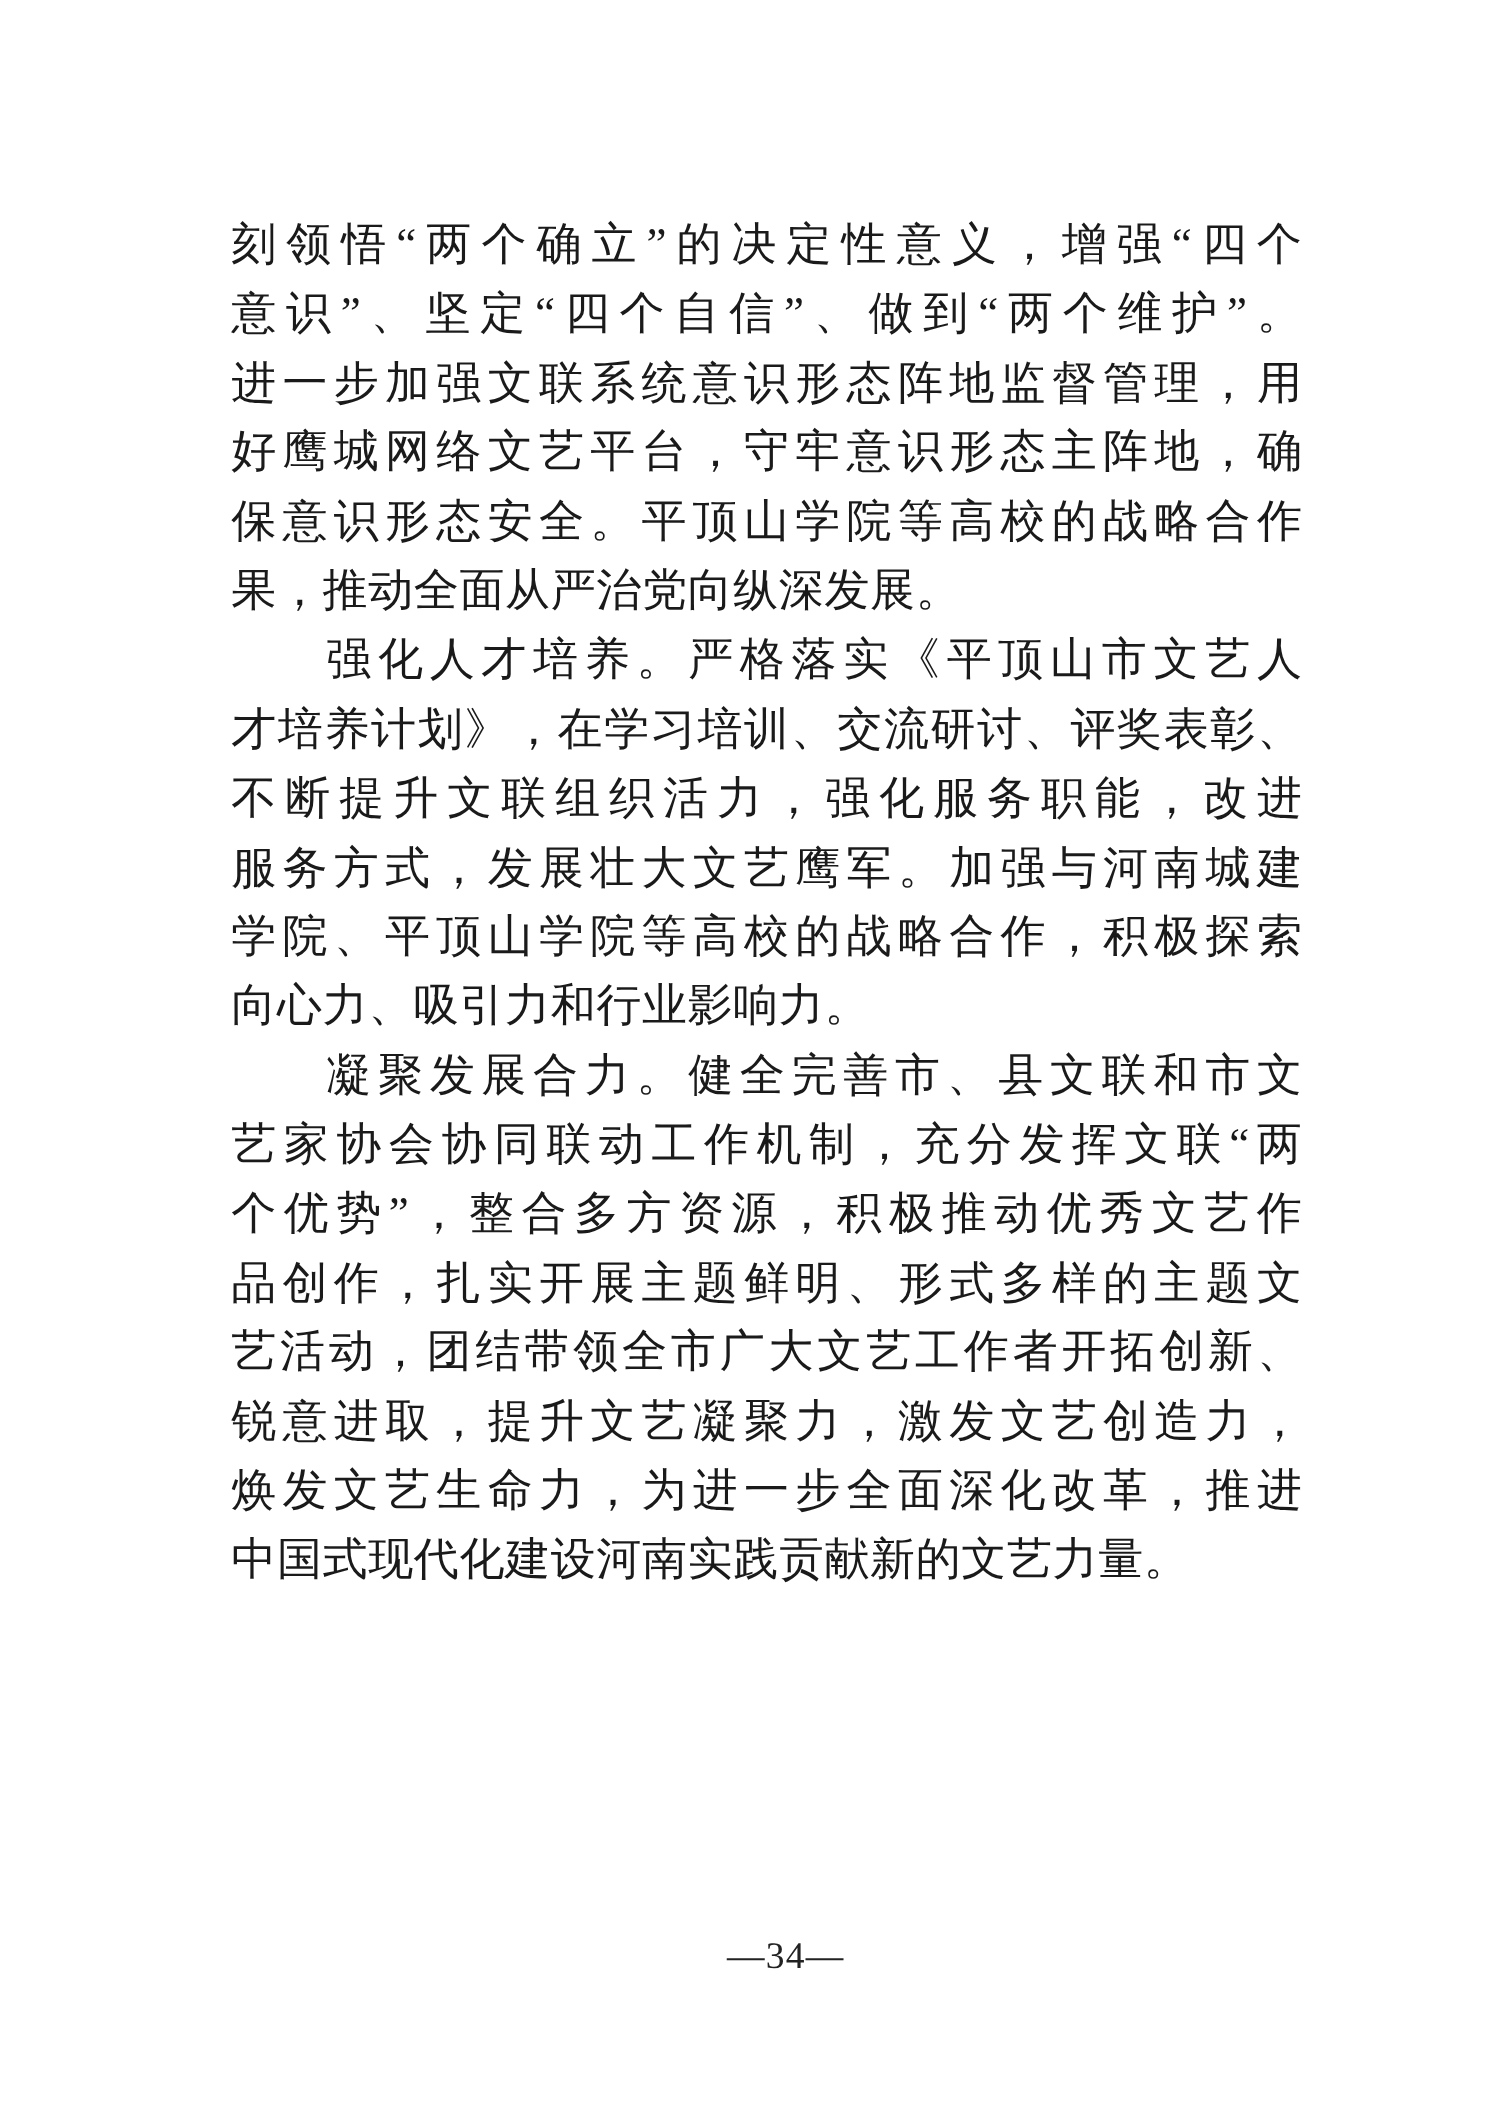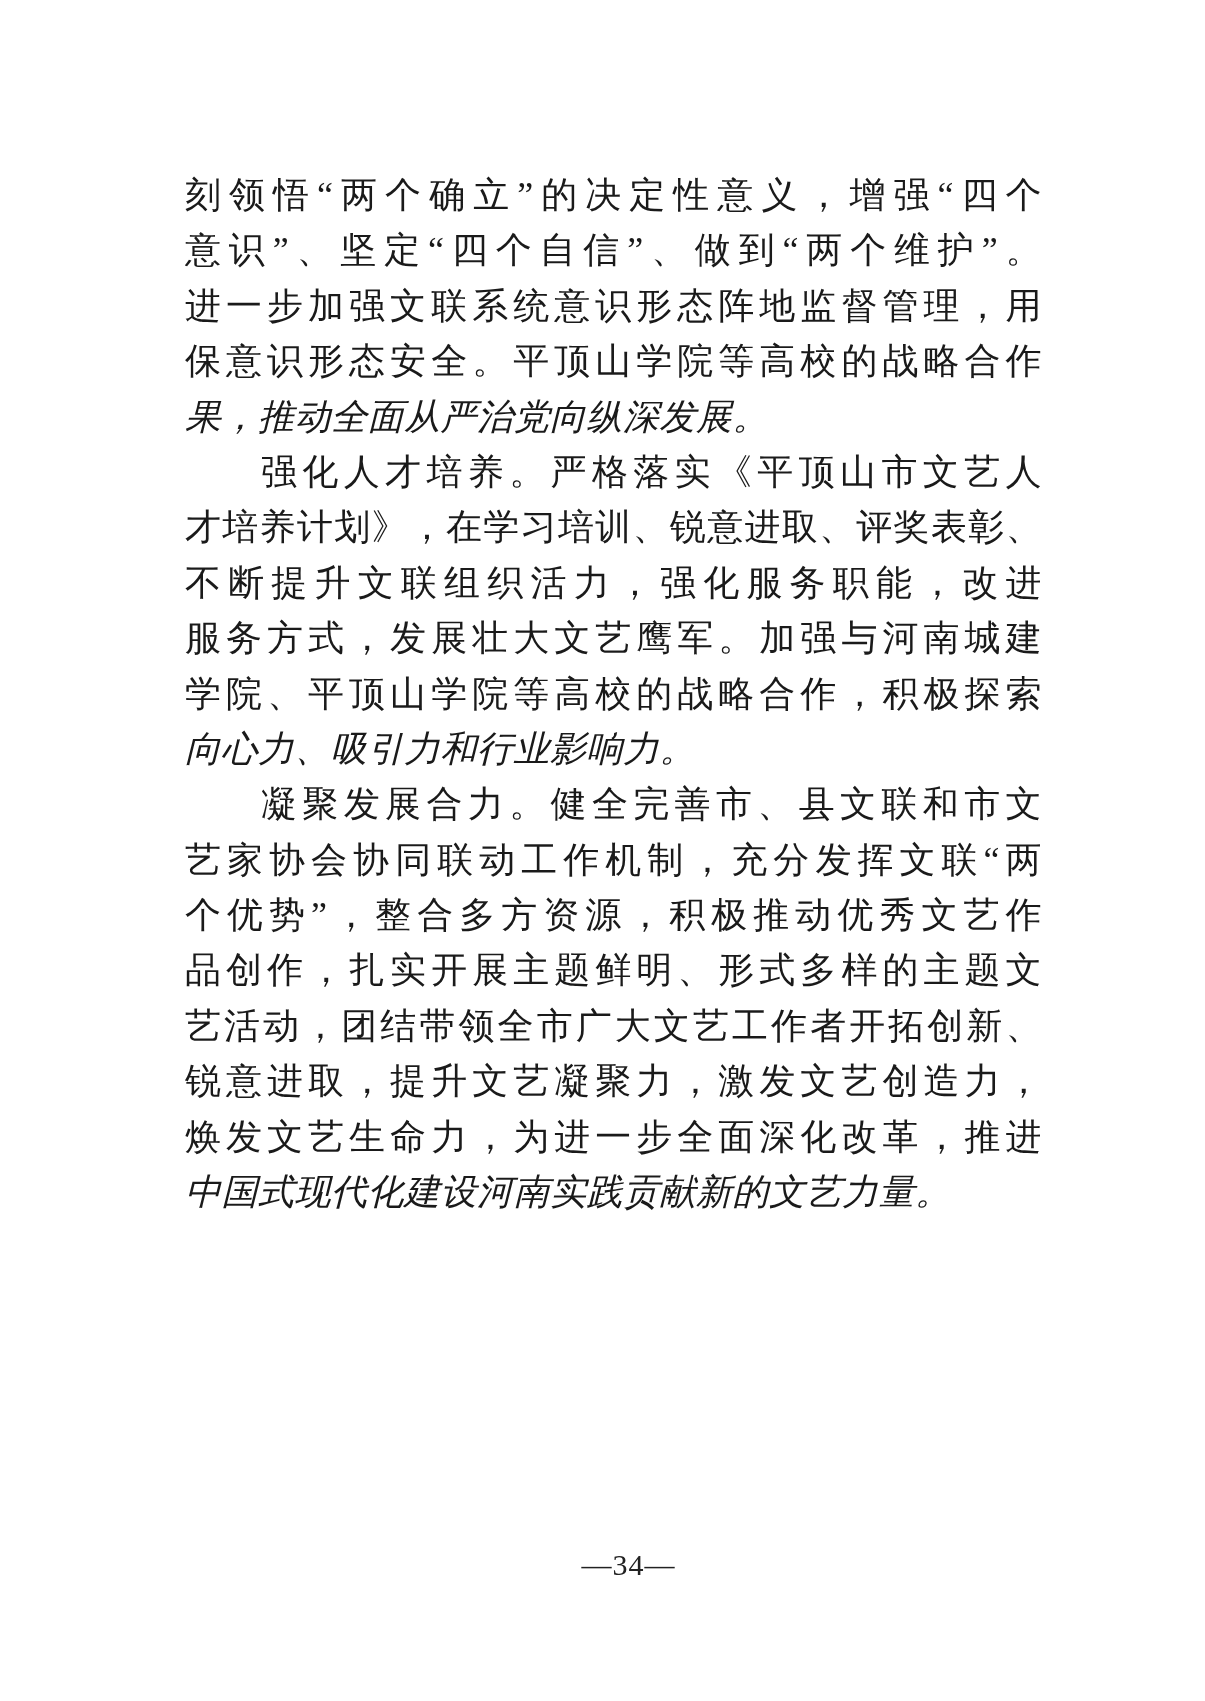--- a/index.html
+++ b/index.html
@@ -41,21 +41,20 @@
     text-align: justify;
     text-align-last: justify;
     overflow: hidden;
     white-space: normal;
   }
   .line.indent {
     text-indent: 76px;
   }
   .line.para-end {
     text-align-last: left;
-    font-style: italic;
   }
   .page-number {
     position: absolute;
     left: 0;
     top: 1548px;
     width: 1205px;
     text-align: center;
     font-size: 30px;
     letter-spacing: 1px;
     color: #222222;
@@ -64,26 +63,27 @@
 </style>
 </head>
 <body style="background: rgb(255, 255, 255);">
 
 <div class="page">
   <div class="text-block" style="color: rgb(26, 26, 26);">
       <div class="paragraph">
         <div class="line">刻领悟“两个确立”的决定性意义，增强“四个</div>
         <div class="line">意识”、坚定“四个自信”、做到“两个维护”。</div>
         <div class="line">进一步加强文联系统意识形态阵地监督管理，用</div>
+        <div class="line">好鹰城网络文艺平台，守牢意识形态主阵地，确</div>
         <div class="line">保意识形态安全。平顶山学院等高校的战略合作</div>
         <div class="line para-end">果，推动全面从严治党向纵深发展。</div>
       </div>
       <div class="paragraph">
         <div class="line indent">强化人才培养。严格落实《平顶山市文艺人</div>
-        <div class="line">才培养计划》，在学习培训、锐意进取、评奖表彰、</div>
+        <div class="line">才培养计划》，在学习培训、交流研讨、评奖表彰、</div>
         <div class="line">不断提升文联组织活力，强化服务职能，改进</div>
         <div class="line">服务方式，发展壮大文艺鹰军。加强与河南城建</div>
         <div class="line">学院、平顶山学院等高校的战略合作，积极探索</div>
         <div class="line para-end">向心力、吸引力和行业影响力。</div>
       </div>
       <div class="paragraph">
         <div class="line indent">凝聚发展合力。健全完善市、县文联和市文</div>
         <div class="line">艺家协会协同联动工作机制，充分发挥文联“两</div>
         <div class="line">个优势”，整合多方资源，积极推动优秀文艺作</div>
         <div class="line">品创作，扎实开展主题鲜明、形式多样的主题文</div>

